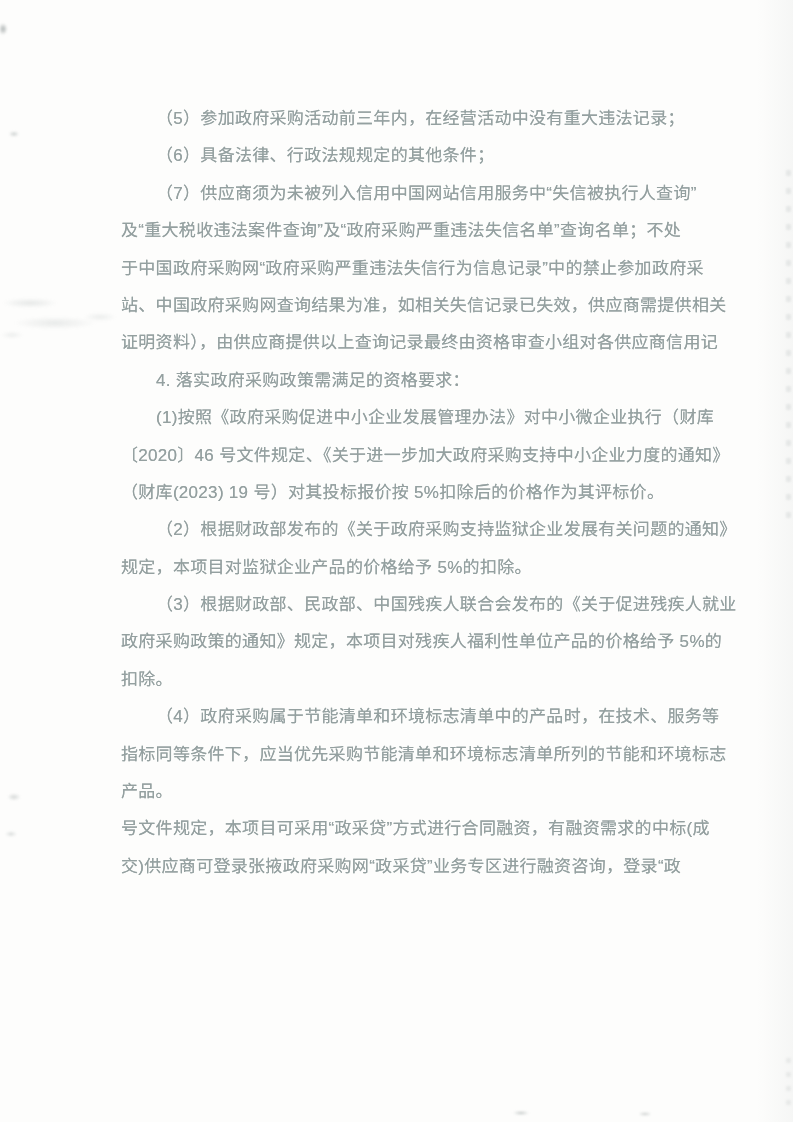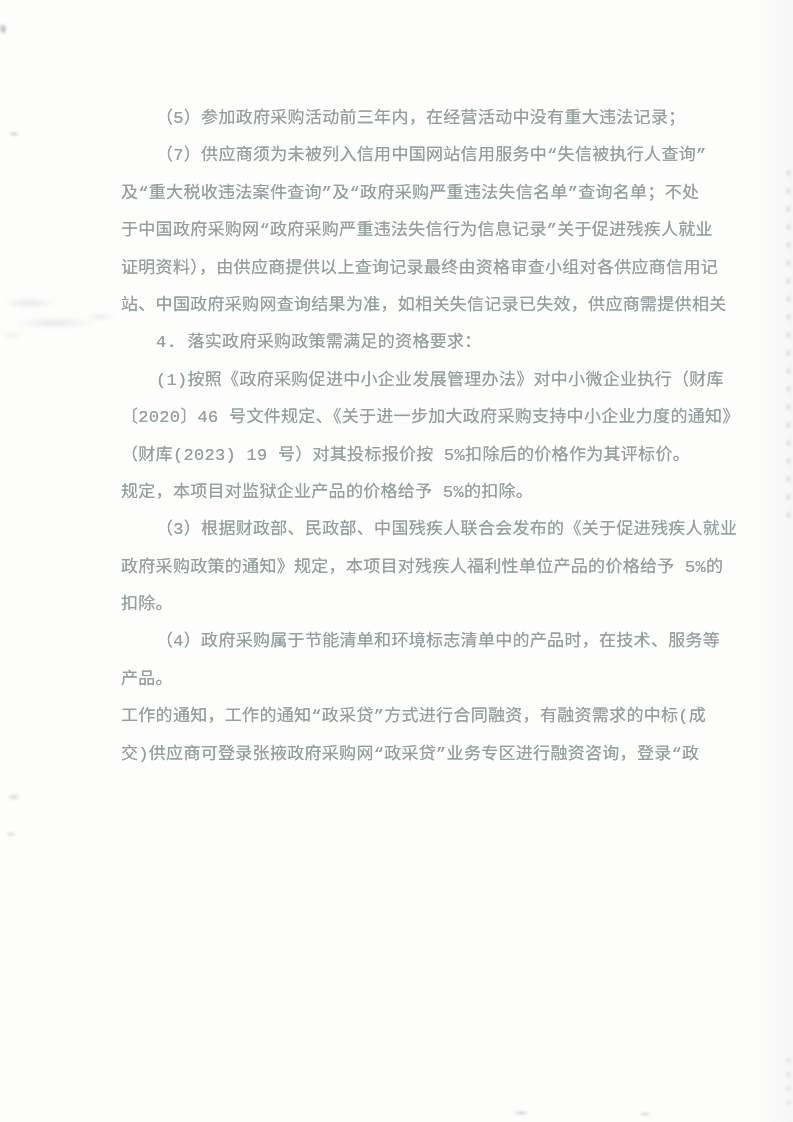--- a/index.html
+++ b/index.html
@@ -6,21 +6,21 @@
     margin: 0;
     padding: 0;
     background: #ffffff;
   }
   .page {
     position: relative;
     width: 793px;
     height: 1122px;
     background: #fdfdfc;
     overflow: hidden;
-    font-family: Liberation Mono, monospace;
+    font-family: Liberation Sans, sans-serif;
   }
   
   .page::after {
     content: "";
     position: absolute;
     top: 0; right: 0;
     width: 36px; height: 100%;
     background: linear-gradient(to right, rgba(180,186,186,0), rgba(180,186,186,0.10));
     pointer-events: none;
   }
@@ -125,32 +125,35 @@
   <div class="noise noise-left-cluster"></div>
   <div class="noise noise-left-speck-b"></div>
   <div class="noise noise-left-speck-c"></div>
   <div class="noise noise-right-edge"></div>
   <div class="noise noise-right-edge-low"></div>
   <div class="noise noise-bottom-a"></div>
   <div class="noise noise-bottom-b"></div>
 
   <div class="doc-body">
       <div class="doc-line indent">（5）参加政府采购活动前三年内，在经营活动中没有重大违法记录；</div>
+      <div class="doc-line indent">（6）具备法律、行政法规规定的其他条件；</div>
       <div class="doc-line indent">（7）供应商须为未被列入信用中国网站信用服务中“失信被执行人查询”</div>
       <div class="doc-line">及“重大税收违法案件查询”及“政府采购严重违法失信名单”查询名单；不处</div>
-      <div class="doc-line">于中国政府采购网“政府采购严重违法失信行为信息记录”关于促进残疾人就业</div>
+      <div class="doc-line">于中国政府采购网“政府采购严重违法失信行为信息记录”中的禁止参加政府采</div>
+      <div class="doc-line">站、中国政府采购网查询结果为准，如相关失信记录已失效，供应商需提供相关</div>
       <div class="doc-line">证明资料），由供应商提供以上查询记录最终由资格审查小组对各供应商信用记</div>
-      <div class="doc-line">站、中国政府采购网查询结果为准，如相关失信记录已失效，供应商需提供相关</div>
       <div class="doc-line indent">4. 落实政府采购政策需满足的资格要求：</div>
       <div class="doc-line indent">(1)按照《政府采购促进中小企业发展管理办法》对中小微企业执行（财库</div>
       <div class="doc-line">〔2020〕46 号文件规定、《关于进一步加大政府采购支持中小企业力度的通知》</div>
       <div class="doc-line">（财库(2023) 19 号）对其投标报价按 5%扣除后的价格作为其评标价。</div>
+      <div class="doc-line indent">（2）根据财政部发布的《关于政府采购支持监狱企业发展有关问题的通知》</div>
       <div class="doc-line">规定，本项目对监狱企业产品的价格给予 5%的扣除。</div>
       <div class="doc-line indent">（3）根据财政部、民政部、中国残疾人联合会发布的《关于促进残疾人就业</div>
       <div class="doc-line">政府采购政策的通知》规定，本项目对残疾人福利性单位产品的价格给予 5%的</div>
       <div class="doc-line">扣除。</div>
       <div class="doc-line indent">（4）政府采购属于节能清单和环境标志清单中的产品时，在技术、服务等</div>
+      <div class="doc-line">指标同等条件下，应当优先采购节能清单和环境标志清单所列的节能和环境标志</div>
       <div class="doc-line">产品。</div>
-      <div class="doc-line">工作的通知，工作的通知“政采贷”方式进行合同融资，有融资需求的中标(成</div>
+      <div class="doc-line">号文件规定，本项目可采用“政采贷”方式进行合同融资，有融资需求的中标(成</div>
       <div class="doc-line">交)供应商可登录张掖政府采购网“政采贷”业务专区进行融资咨询，登录“政</div>
     </div>
 
 </div>
 
 </body></html>

